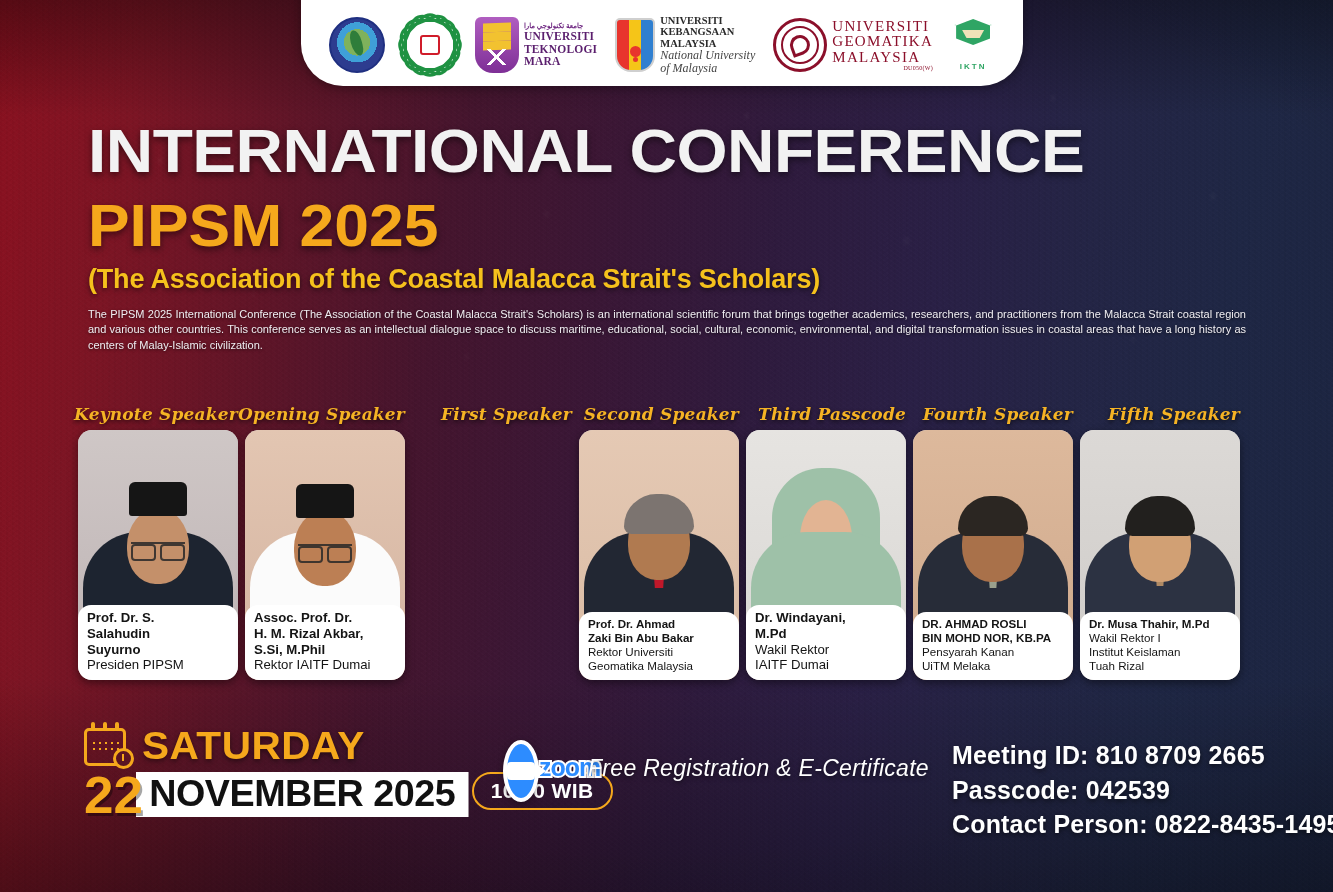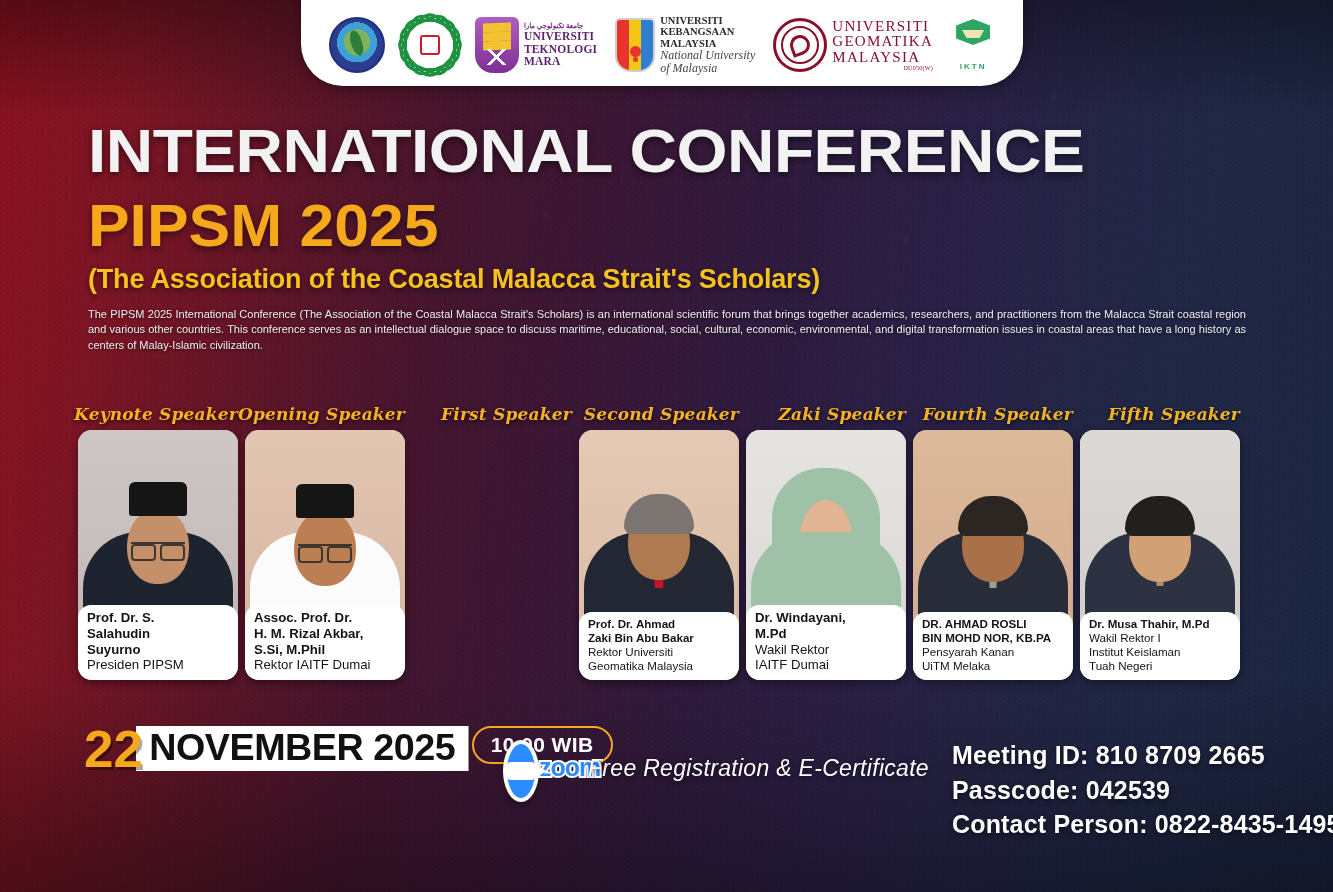--- a/index.html
+++ b/index.html
@@ -396,21 +396,21 @@
         <div class="sp-name small">
           <span class="nm">Prof. Dr. Ahmad</span>
           <span class="nm">Zaki Bin Abu Bakar</span>
           <span class="af">Rektor Universiti</span>
           <span class="af">Geomatika Malaysia</span>
         </div>
       </div>
     </div>
 
     <div class="sp">
-      <div class="sp-role">Zaki Speaker</div>
+      <div class="sp-role">Third Passcode</div>
       <div class="sp-card">
         <div class="sp-photo">
           <div class="ph-bg" style="background:linear-gradient(180deg,#e6e4e1,#d8d6d3);"></div>
           <div class="ph-hijab" style="top:38px;height:160px;background:#9ec1a8;"></div>
           <div class="ph-head" style="top:70px;width:52px;margin-left:-26px;background:#e2b493;"></div>
           <div class="ph-shoulder" style="background:#9ec1a8;bottom:56px;"></div>
         </div>
         <div class="sp-name">
           <span class="nm">Dr. Windayani,</span>
           <span class="nm">M.Pd</span>
@@ -450,28 +450,39 @@
           <div class="ph-collar" style="bottom:120px;"></div>
           <div class="ph-tie" style="bottom:94px;background:#b08a64;"></div>
           <div class="ph-neck" style="background:#c59468;"></div>
           <div class="ph-head" style="top:76px;background:#d1a074;"></div>
           <div class="ph-hair" style="top:66px;background:#22201e;"></div>
         </div>
         <div class="sp-name small">
           <span class="nm">Dr. Musa Thahir, M.Pd</span>
           <span class="af">Wakil Rektor I</span>
           <span class="af">Institut Keislaman</span>
-          <span class="af">Tuah Negeri</span>
+          <span class="af">Tuah Rizal</span>
         </div>
       </div>
     </div>
 
   </div>
 
   <div id="datewrap">
+    <div class="cal-row">
+      <div id="cal-icon">
+        <div class="ring a"></div>
+          <div class="ring b"></div>
+          <div class="ring c"></div>
+        <div class="body"></div>
+        <div class="dots"></div>
+        <div class="clock"></div>
+      </div>
+      <div id="day">SATURDAY</div>
+    </div>
     <div class="date-row">
       <div id="daynum">22</div>
       <div id="monthyear">NOVEMBER 2025</div>
       <div id="timebadge">10.00 WIB</div>
     </div>
   </div>
 
   <div id="zoomlogo">
     <div class="circ">
         <div class="cam"></div>

